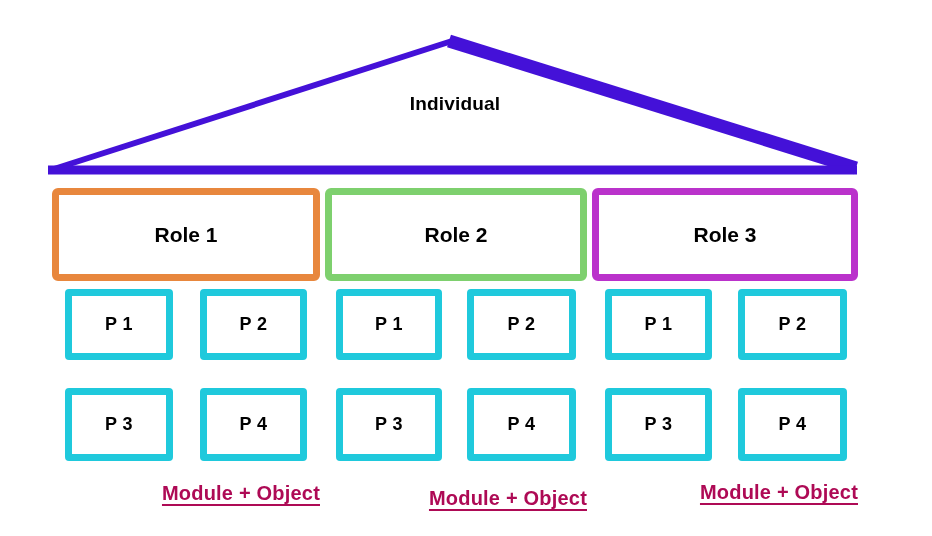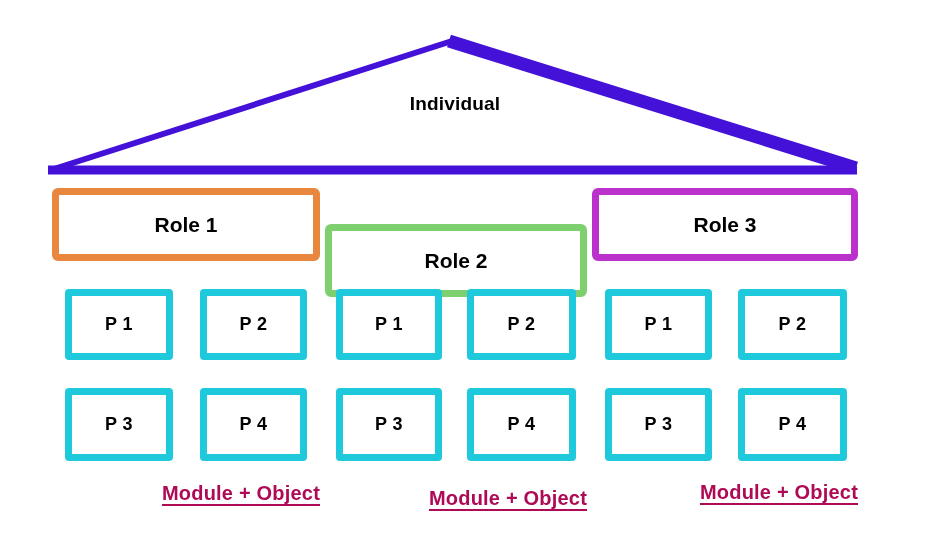--- a/index.html
+++ b/index.html
@@ -34,37 +34,37 @@
     font-size: 19px;
     font-weight: bold;
     color: #000000;
     letter-spacing: 0.2px;
   }
 
   
   .role-box {
     position: absolute;
     top: 188px;
-    height: 73px;
+    height: 93px;
     box-sizing: border-box;
     border-style: solid;
     border-width: 7px;
     border-radius: 6px;
     background: #ffffff;
     display: flex;
     align-items: center;
     justify-content: center;
   }
   .role-box span {
     font-size: 21px;
     font-weight: bold;
     color: #000000;
   }
   .role-1 { left: 52px;  width: 268px; }
-  .role-2 { left: 325px; width: 262px; margin-top: 36px; }
+  .role-2 { left: 325px; width: 262px; }
   .role-3 { left: 592px; width: 266px; }
 
   
   .p-box {
     position: absolute;
     box-sizing: border-box;
     border: 7px solid #fca5a5;
     border-radius: 4px;
     background: #ffffff;
     display: flex;

